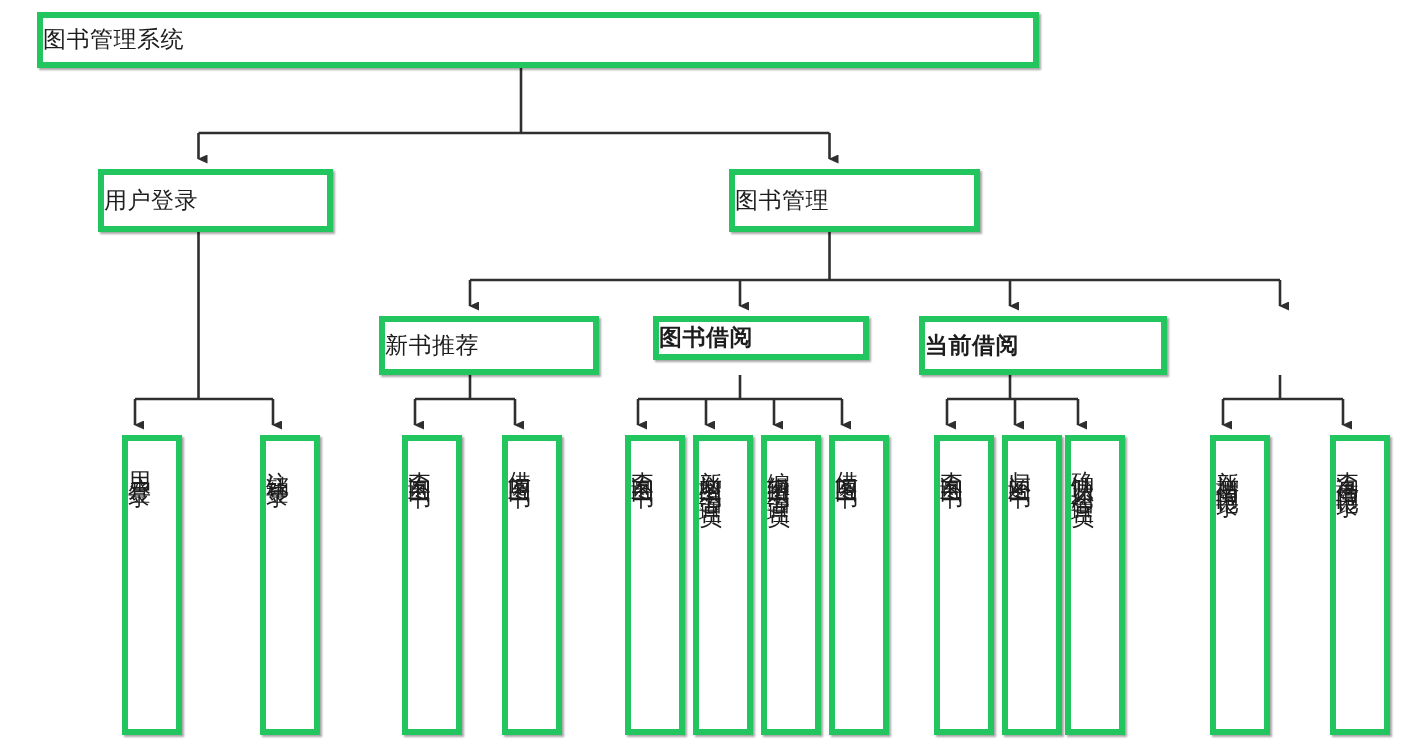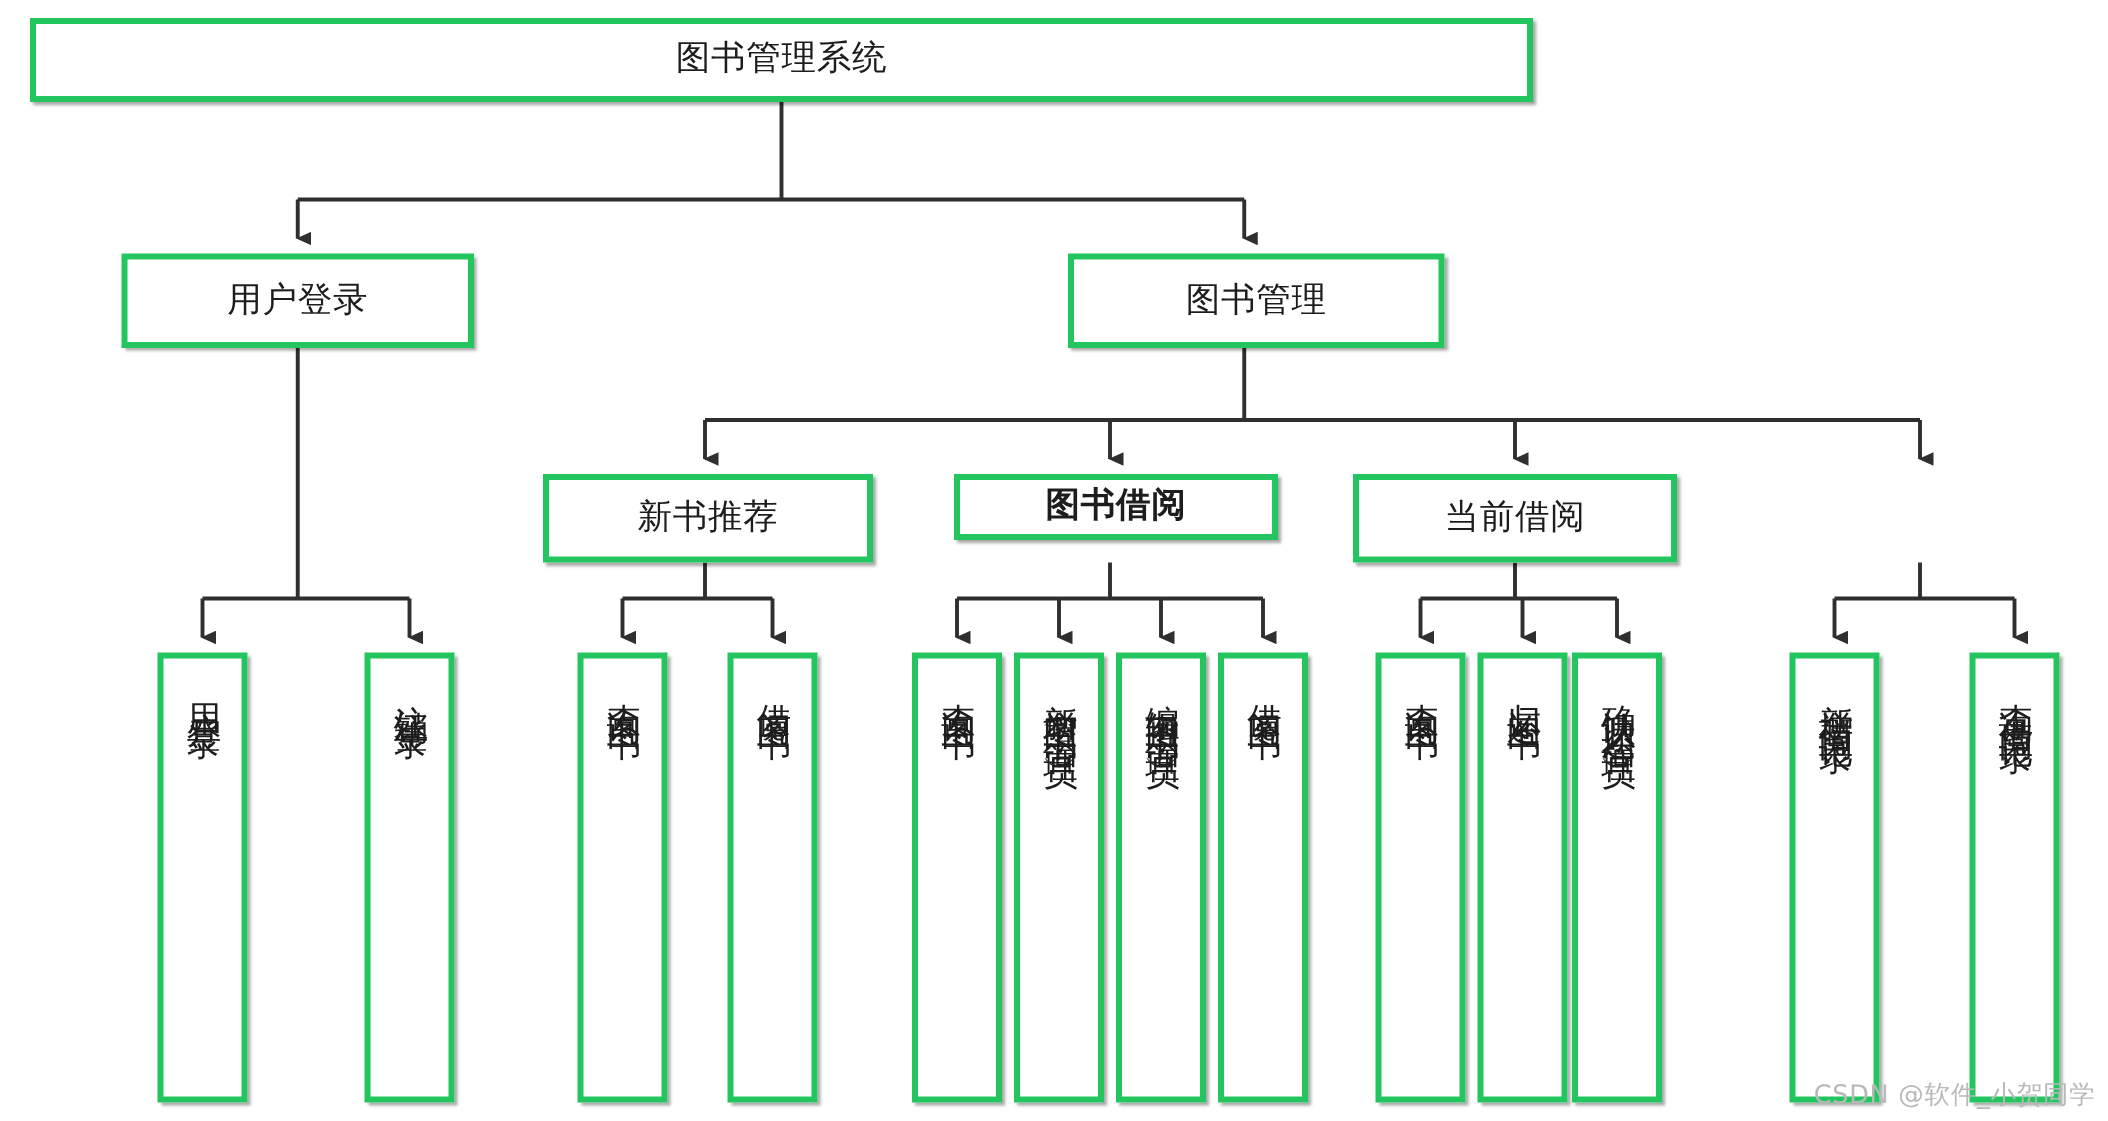--- a/index.html
+++ b/index.html
@@ -21,26 +21,27 @@
     left: 0;
     top: 0;
     width: 1405px;
     height: 747px;
     pointer-events: none;
   }
   .node {
     position: absolute;
     box-sizing: border-box;
     background: #ffffff;
-    border: 4px solid #22c55e;
+    border: 6px solid #22c55e;
     box-shadow: 2px 2px 2px rgba(0,0,0,0.35);
     display: flex;
     align-items: center;
-    justify-content: center;
+    justify-content: flex-start;
     color: #1d1d1d;
+    margin-left: 17px;
   }
   .node .label {
     display: block;
     text-align: center;
     line-height: 1.18;
     letter-spacing: 0.5px;
   }
   .node.horiz .label {
     font-size: 23px;
   }
@@ -127,21 +128,21 @@
   <div class="node horiz" id="node-book_manage" style="left: 712px; top: 169px; width: 251px; height: 63px;">
     <span class="label">图书管理</span>
   </div>
 
   <div class="node horiz" id="node-new_book_rec" style="left: 362px; top: 316px; width: 220px; height: 59px;">
     <span class="label">新书推荐</span>
   </div>
   <div class="node horiz" id="node-book_borrow" style="left: 636px; top: 316px; width: 216px; height: 44px; font-weight: bold;">
     <span class="label">图书借阅</span>
   </div>
-  <div class="node horiz" id="node-current_borrow" style="left: 902px; top: 316px; width: 216px; height: 59px;">
+  <div class="node horiz" id="node-current_borrow" style="left: 902px; top: 316px; width: 248px; height: 59px; font-weight: bold;">
     <span class="label">当前借阅</span>
   </div>
 
   <div class="node vert" id="node-leaf_user_login" style="left: 105px; top: 435px; width: 60px; height: 300px;">
     <span class="label">用户登录</span>
   </div>
   <div class="node vert" id="node-leaf_logout" style="left: 243px; top: 435px; width: 60px; height: 300px;">
     <span class="label">注销登录</span>
   </div>
   <div class="node vert" id="node-leaf_query_book_1" style="left: 385px; top: 435px; width: 60px; height: 300px;">
@@ -171,14 +172,13 @@
   <div class="node vert" id="node-leaf_confirm_return" style="left: 1048px; top: 435px; width: 60px; height: 300px;">
     <span class="label">确认归还（管理员）</span>
   </div>
   <div class="node vert" id="node-leaf_add_record" style="left: 1193px; top: 435px; width: 60px; height: 300px;">
     <span class="label">新增借阅记录</span>
   </div>
   <div class="node vert" id="node-leaf_query_record" style="left: 1313px; top: 435px; width: 60px; height: 300px;">
     <span class="label">查询借阅记录</span>
   </div>
 
-  <div class="watermark">CSDN @软件_小贺同学</div>
 </div>
 
 </body></html>

